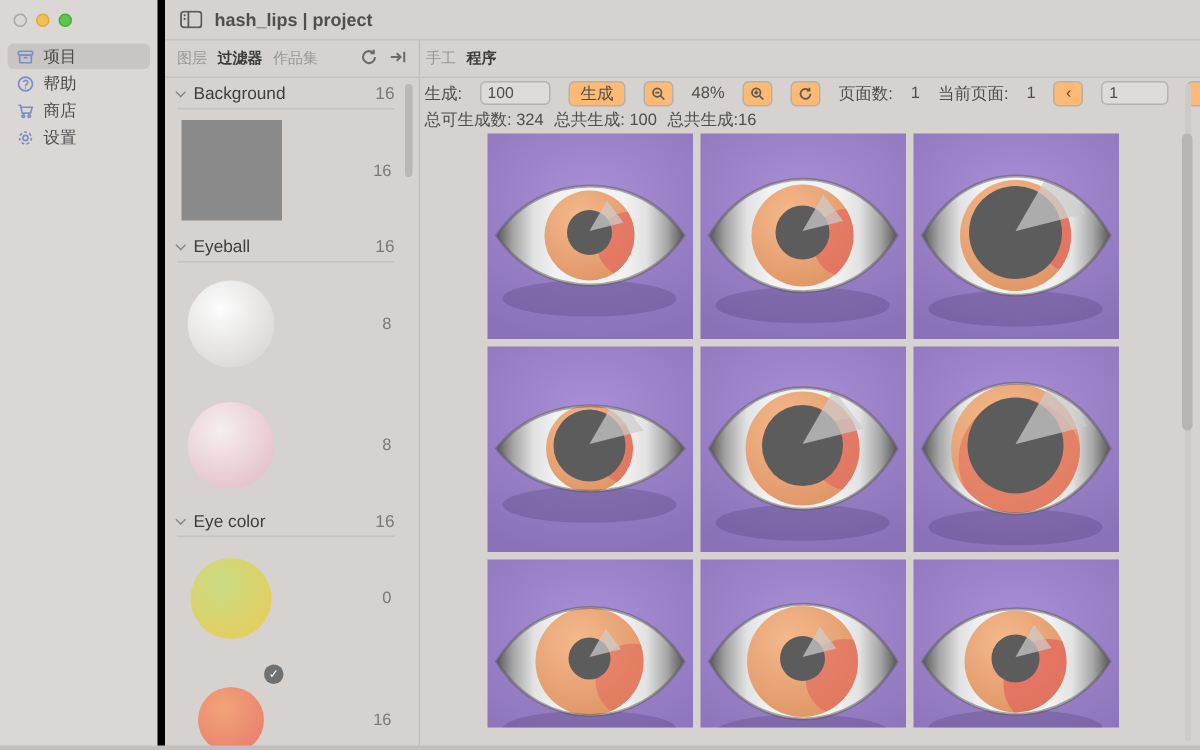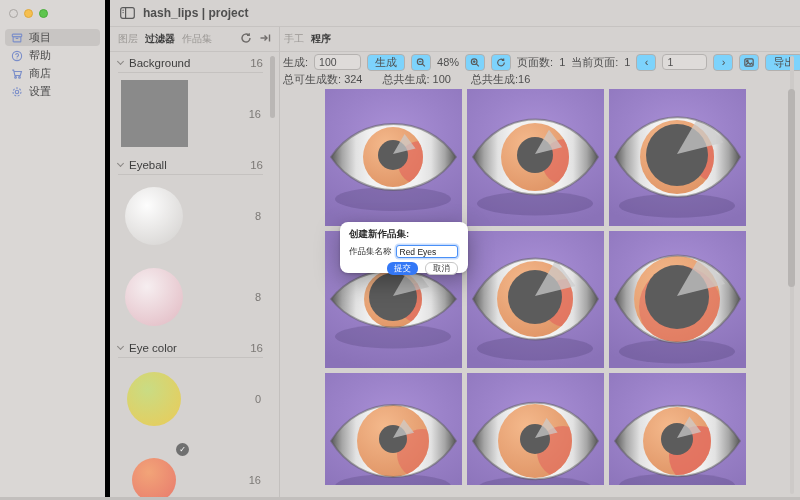--- a/index.html
+++ b/index.html
@@ -41,27 +41,27 @@
   .sec-head .cnt { margin-left:auto; color:#7c7976; }
   .lay-item { position:relative; height:81px; display:flex; align-items:center; }
   .lay-thumb-box { width:88px; display:flex; justify-content:center; }
   .lay-cnt { position:absolute; right:18px; top:50%; transform:translateY(-50%); font-size:11px; color:#7c7976; }
   .thumb-square { background:#8a8a8a; }
   .thumb-sphere { border-radius:50%; }
   .sel-badge { position:absolute; left:66px; top:4px; width:13px; height:13px; border-radius:50%; background:#707070; color:#fff; font-size:8px; display:flex; align-items:center; justify-content:center; }
   .p2-scroll { position:absolute; left:270px; top:56px; width:5px; height:62px; border-radius:3px; background:#bab7b5; }
 
   
-  .toolbar { position:absolute; left:280px; top:52px; right:0; height:20px; display:flex; align-items:center; gap:6px; padding-left:3px; font-size:11px; color:#4e4e4e; }
+  .toolbar { position:absolute; left:280px; top:52px; right:0; height:20px; display:flex; align-items:center; gap:12px; padding-left:3px; font-size:11px; color:#4e4e4e; }
   .tb-label { white-space:nowrap; }
   .tb-input { height:16px; background:#dedbd9; border:1px solid #b5b2b0; border-radius:4px; font-size:10.5px; color:#4e4e4e; padding:0 4px; font-family:inherit; }
-  .btn { height:17px; background:#7dd3fc; border:1px solid #b3b0ae; border-radius:4px; display:inline-flex; align-items:center; justify-content:center; padding:0 7px; font-size:11px; color:#4e4e4e; font-family:inherit; white-space:nowrap; }
+  .btn { height:17px; background:#fdba74; border:1px solid #b3b0ae; border-radius:4px; display:inline-flex; align-items:center; justify-content:center; padding:0 7px; font-size:11px; color:#4e4e4e; font-family:inherit; white-space:nowrap; }
   .btn.icon { padding:0 4px; min-width:20px; }
   .btn svg { width:11px; height:11px; stroke:#5a5a5a; fill:none; stroke-width:1.4; }
-  .stats { position:absolute; left:280px; top:72px; right:0; height:14px; display:flex; gap:20px; align-items:center; padding-left:3px; font-size:11px; color:#4e4e4e; }
+  .stats { position:absolute; left:280px; top:72px; right:0; height:14px; display:flex; gap:7px; align-items:center; padding-left:3px; font-size:11px; color:#4e4e4e; }
   .stats span b { font-weight:normal; }
 
   
   .canvas { position:absolute; left:280px; top:86px; right:0; height:399px; overflow:hidden; }
   .tile { position:absolute; width:137px; height:137px; }
   .tile svg { position:absolute; inset:0; width:100%; height:100%; }
   .main-scroll-track { position:absolute; left:790px; top:56px; width:4px; height:438px; background:#cdcac8; border-radius:2px; }
   .main-scroll { position:absolute; left:788px; top:89px; width:7px; height:198px; background:#b7b4b2; border-radius:4px; }
   .bottom-strip { position:absolute; left:0; bottom:0; width:800px; height:3px; background:#c2bfbd; }
 
@@ -601,25 +601,14 @@
             <polygon points="68,65 80.4,43.5 92.1,59.0" fill="#cccccc" opacity=".72"></polygon>
           </g>
           <path d="M 6 68 C 36 21, 101 21, 131 68 C 101 115, 36 115, 6 68 Z" fill="none" stroke="#5a5a5a" stroke-width="2" opacity=".5"></path>
         </svg>
       </div>
     </div>
   <div class="main-scroll-track"></div>
   <div class="main-scroll"></div>
   <div class="bottom-strip"></div>
 
-  <div class="dialog">
-    <div class="dlg-title">创建新作品集:</div>
-    <div class="dlg-row">
-      <span class="dlg-label">作品集名称</span>
-      <input class="dlg-input" value="Red Eyes" style="">
-    </div>
-    <div class="dlg-btns">
-      <button class="dlg-btn primary">提交</button>
-      <button class="dlg-btn secondary">取消</button>
-    </div>
-  </div>
 
 </div>
 
 </body></html>

